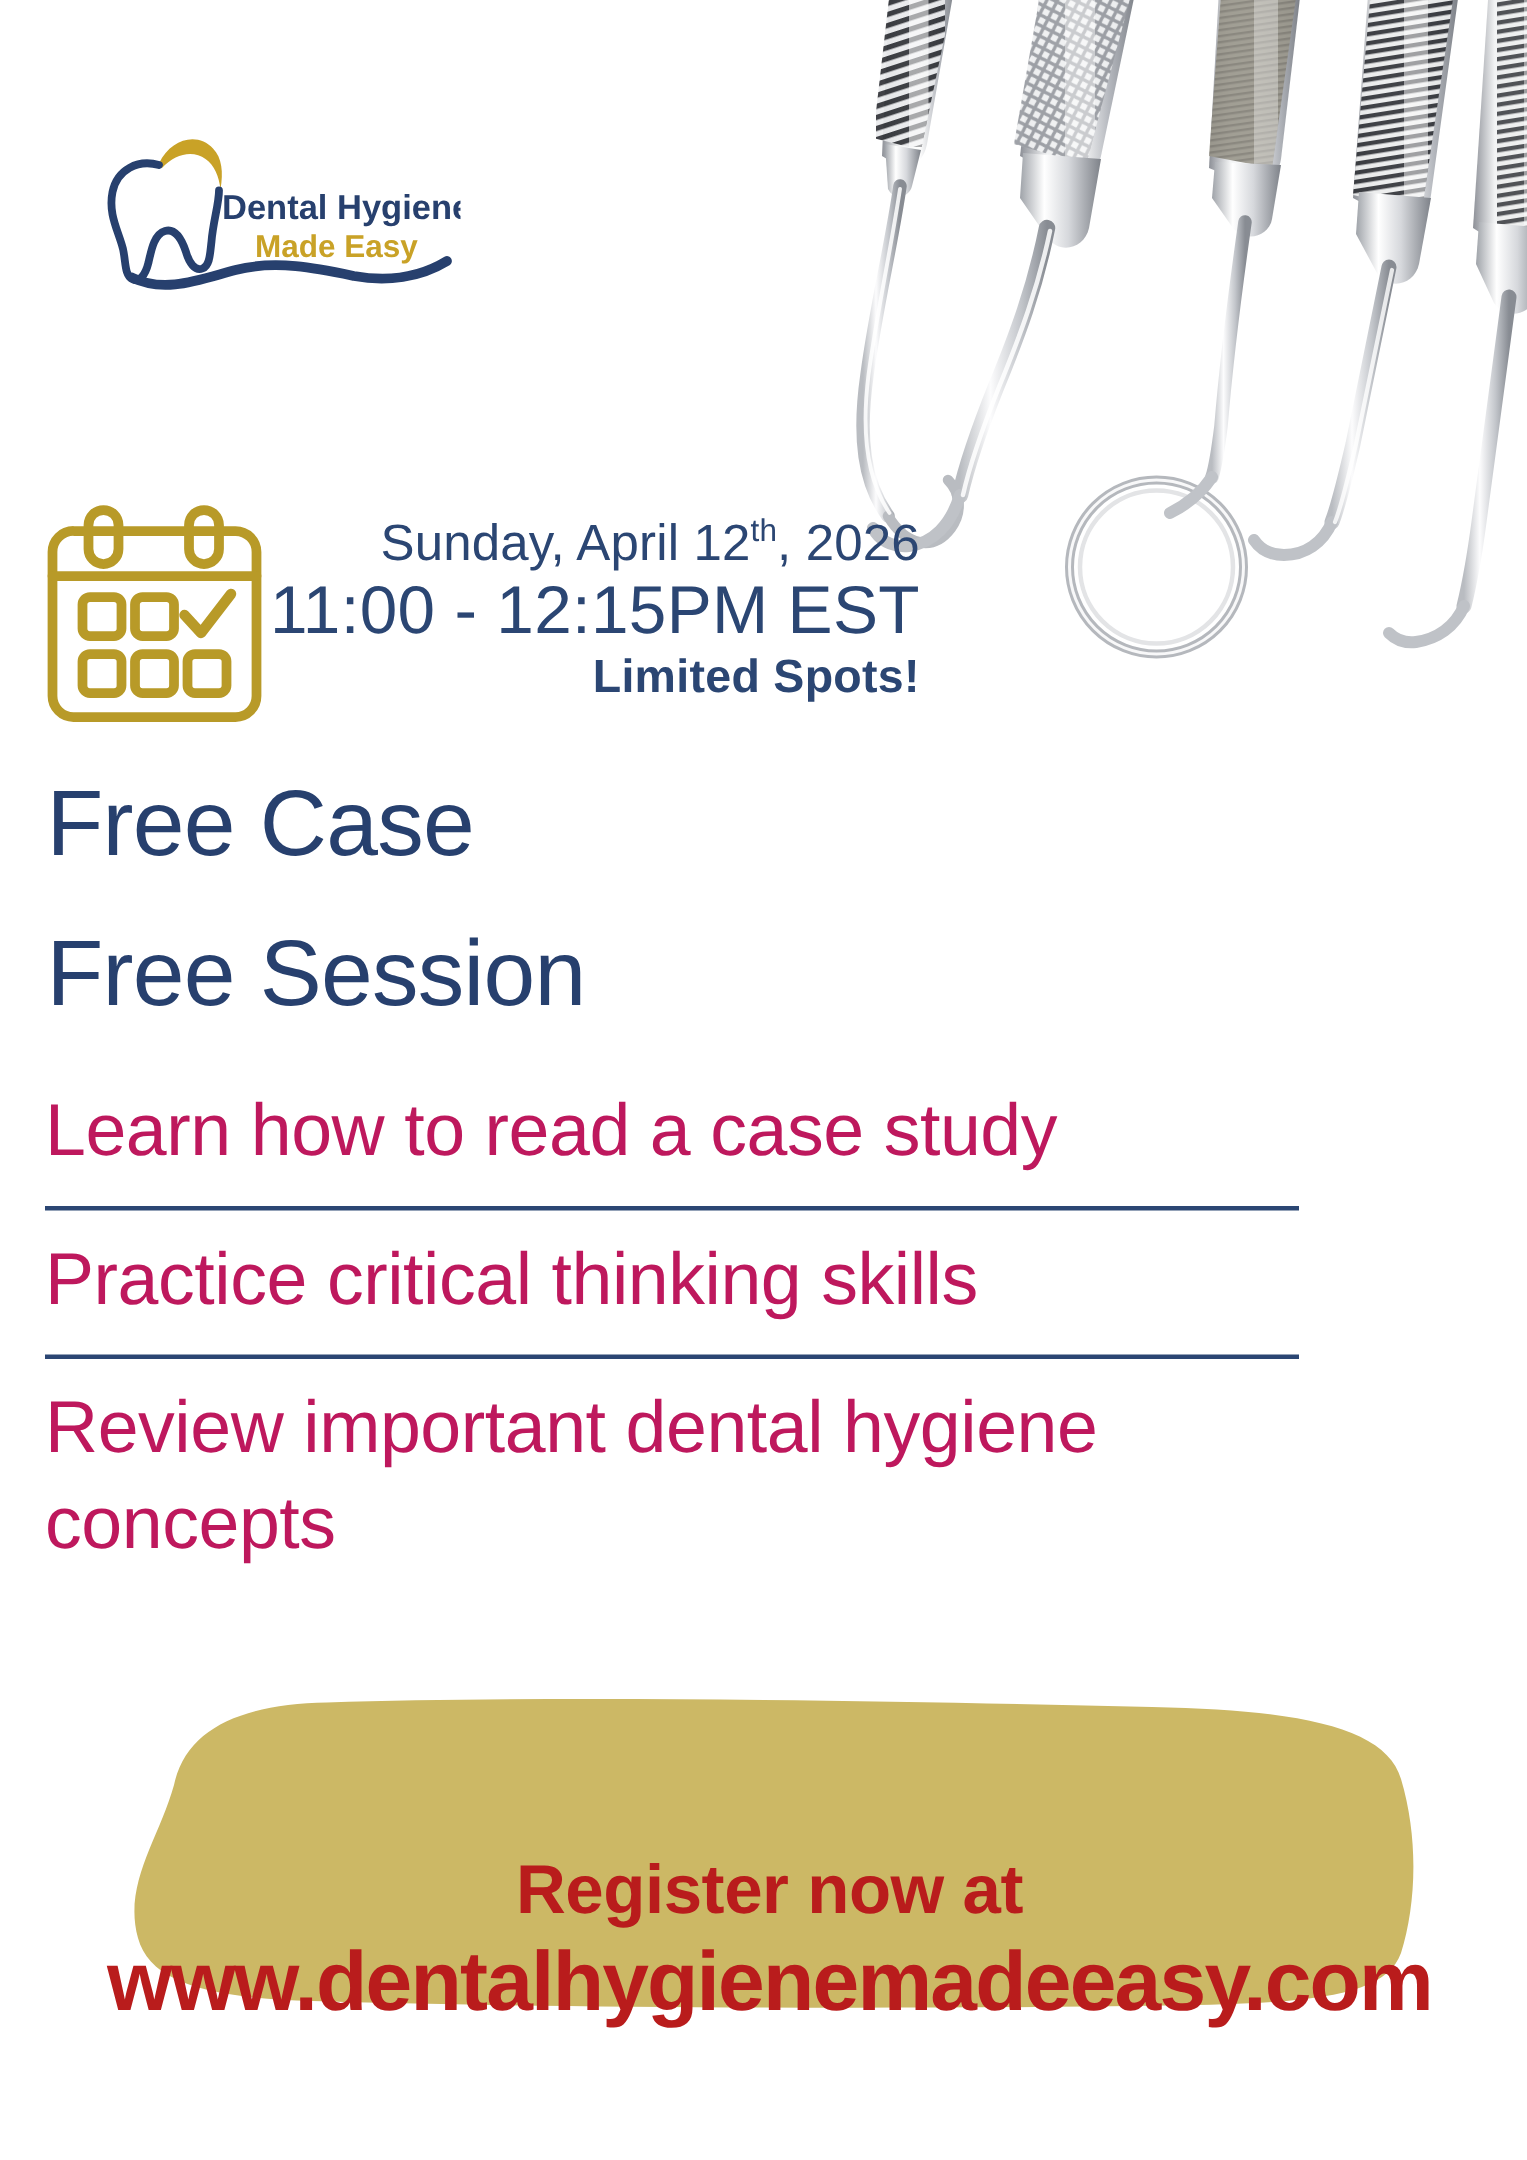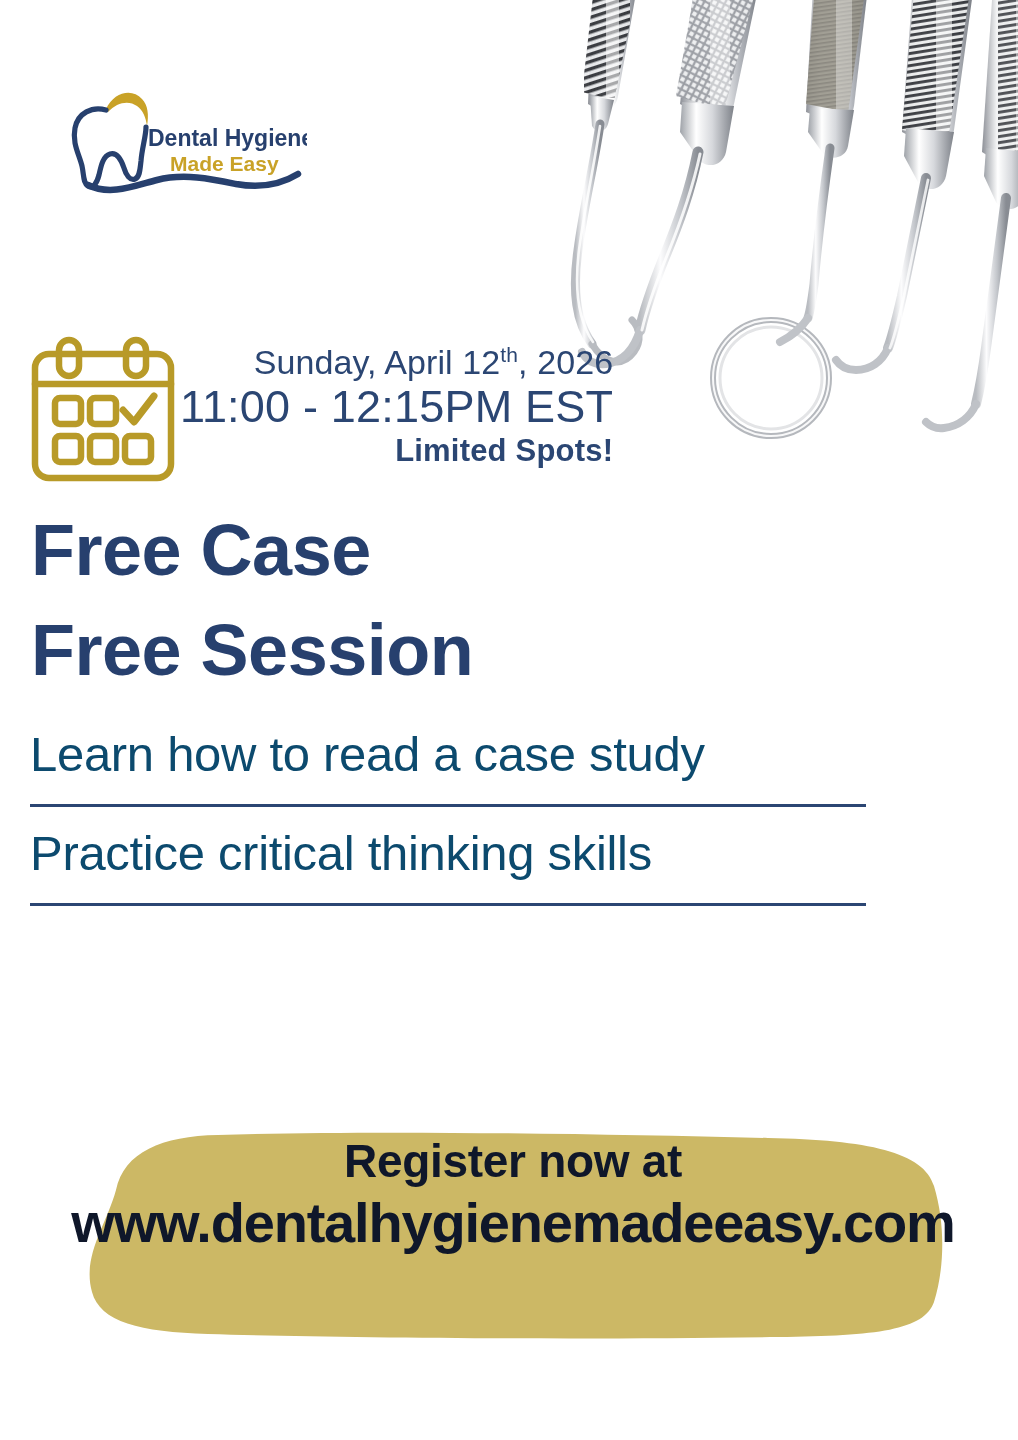--- a/index.html
+++ b/index.html
@@ -89,36 +89,36 @@
     white-space: nowrap;
   }
 
   
   .headline {
     position: absolute;
     left: 31px;
     top: 500px;
     width: 900px;
     color: #27406e;
-    font-weight: bold;
-    font-size: 72px;
+    font-weight: normal;
+    font-size: 62px;
     line-height: 100px;
     letter-spacing: -0.5px;
   }
   .headline div { white-space: nowrap; }
 
   
   .bullets {
     position: absolute;
     left: 30px;
     top: 722px;
     width: 860px;
   }
   .bullet-item {
-    color: #0c4a6e;
+    color: #be185d;
     font-size: 49px;
     line-height: 64px;
     font-weight: 400;
     letter-spacing: -0.3px;
     padding-bottom: 6px;
   }
   .bullet-rule {
     height: 3px;
     background: #2b4673;
     width: 836px;
@@ -134,28 +134,28 @@
     height: 210px;
   }
   .cta-shape {
     position: absolute;
     inset: 0;
   }
   .cta-shape svg { display: block; width: 100%; height: 100%; }
   .cta-text {
     position: absolute;
     left: 0;
-    top: 0;
+    top: 12px;
     width: 870px;
     height: 210px;
     display: flex;
     flex-direction: column;
     align-items: center;
-    justify-content: flex-start;
-    color: #0f172a;
+    justify-content: flex-end;
+    color: #b91c1c;
     text-align: center;
   }
   .cta-line-1 {
     font-size: 46px;
     line-height: 62px;
     font-weight: bold;
     letter-spacing: -0.3px;
   }
   .cta-line-2 {
     font-size: 56px;
@@ -331,20 +331,21 @@
   <div class="headline">
     <div>Free Case</div>
     <div>Free Session</div>
   </div>
 
   <div class="bullets">
     <div class="bullet-item">Learn how to read a case study</div>
     <div class="bullet-rule"></div>
     <div class="bullet-item">Practice critical thinking skills</div>
     <div class="bullet-rule"></div>
+    <div class="bullet-item">Review important dental hygiene concepts</div>
   </div>
 
   <div class="cta">
     <div class="cta-shape">
       <svg viewBox="0 0 870 210" preserveAspectRatio="none" xmlns="http://www.w3.org/2000/svg" aria-hidden="true">
         <path d="M38 60 C46 22 84 6 140 5 C300 0 520 4 690 8 C790 10 846 22 856 56
                  C868 96 866 140 856 172 C846 200 800 206 700 207
                  C500 210 260 208 130 204 C62 202 22 192 14 162
                  C4 126 28 96 38 60 Z" fill="#ccb865"></path>
       </svg>

